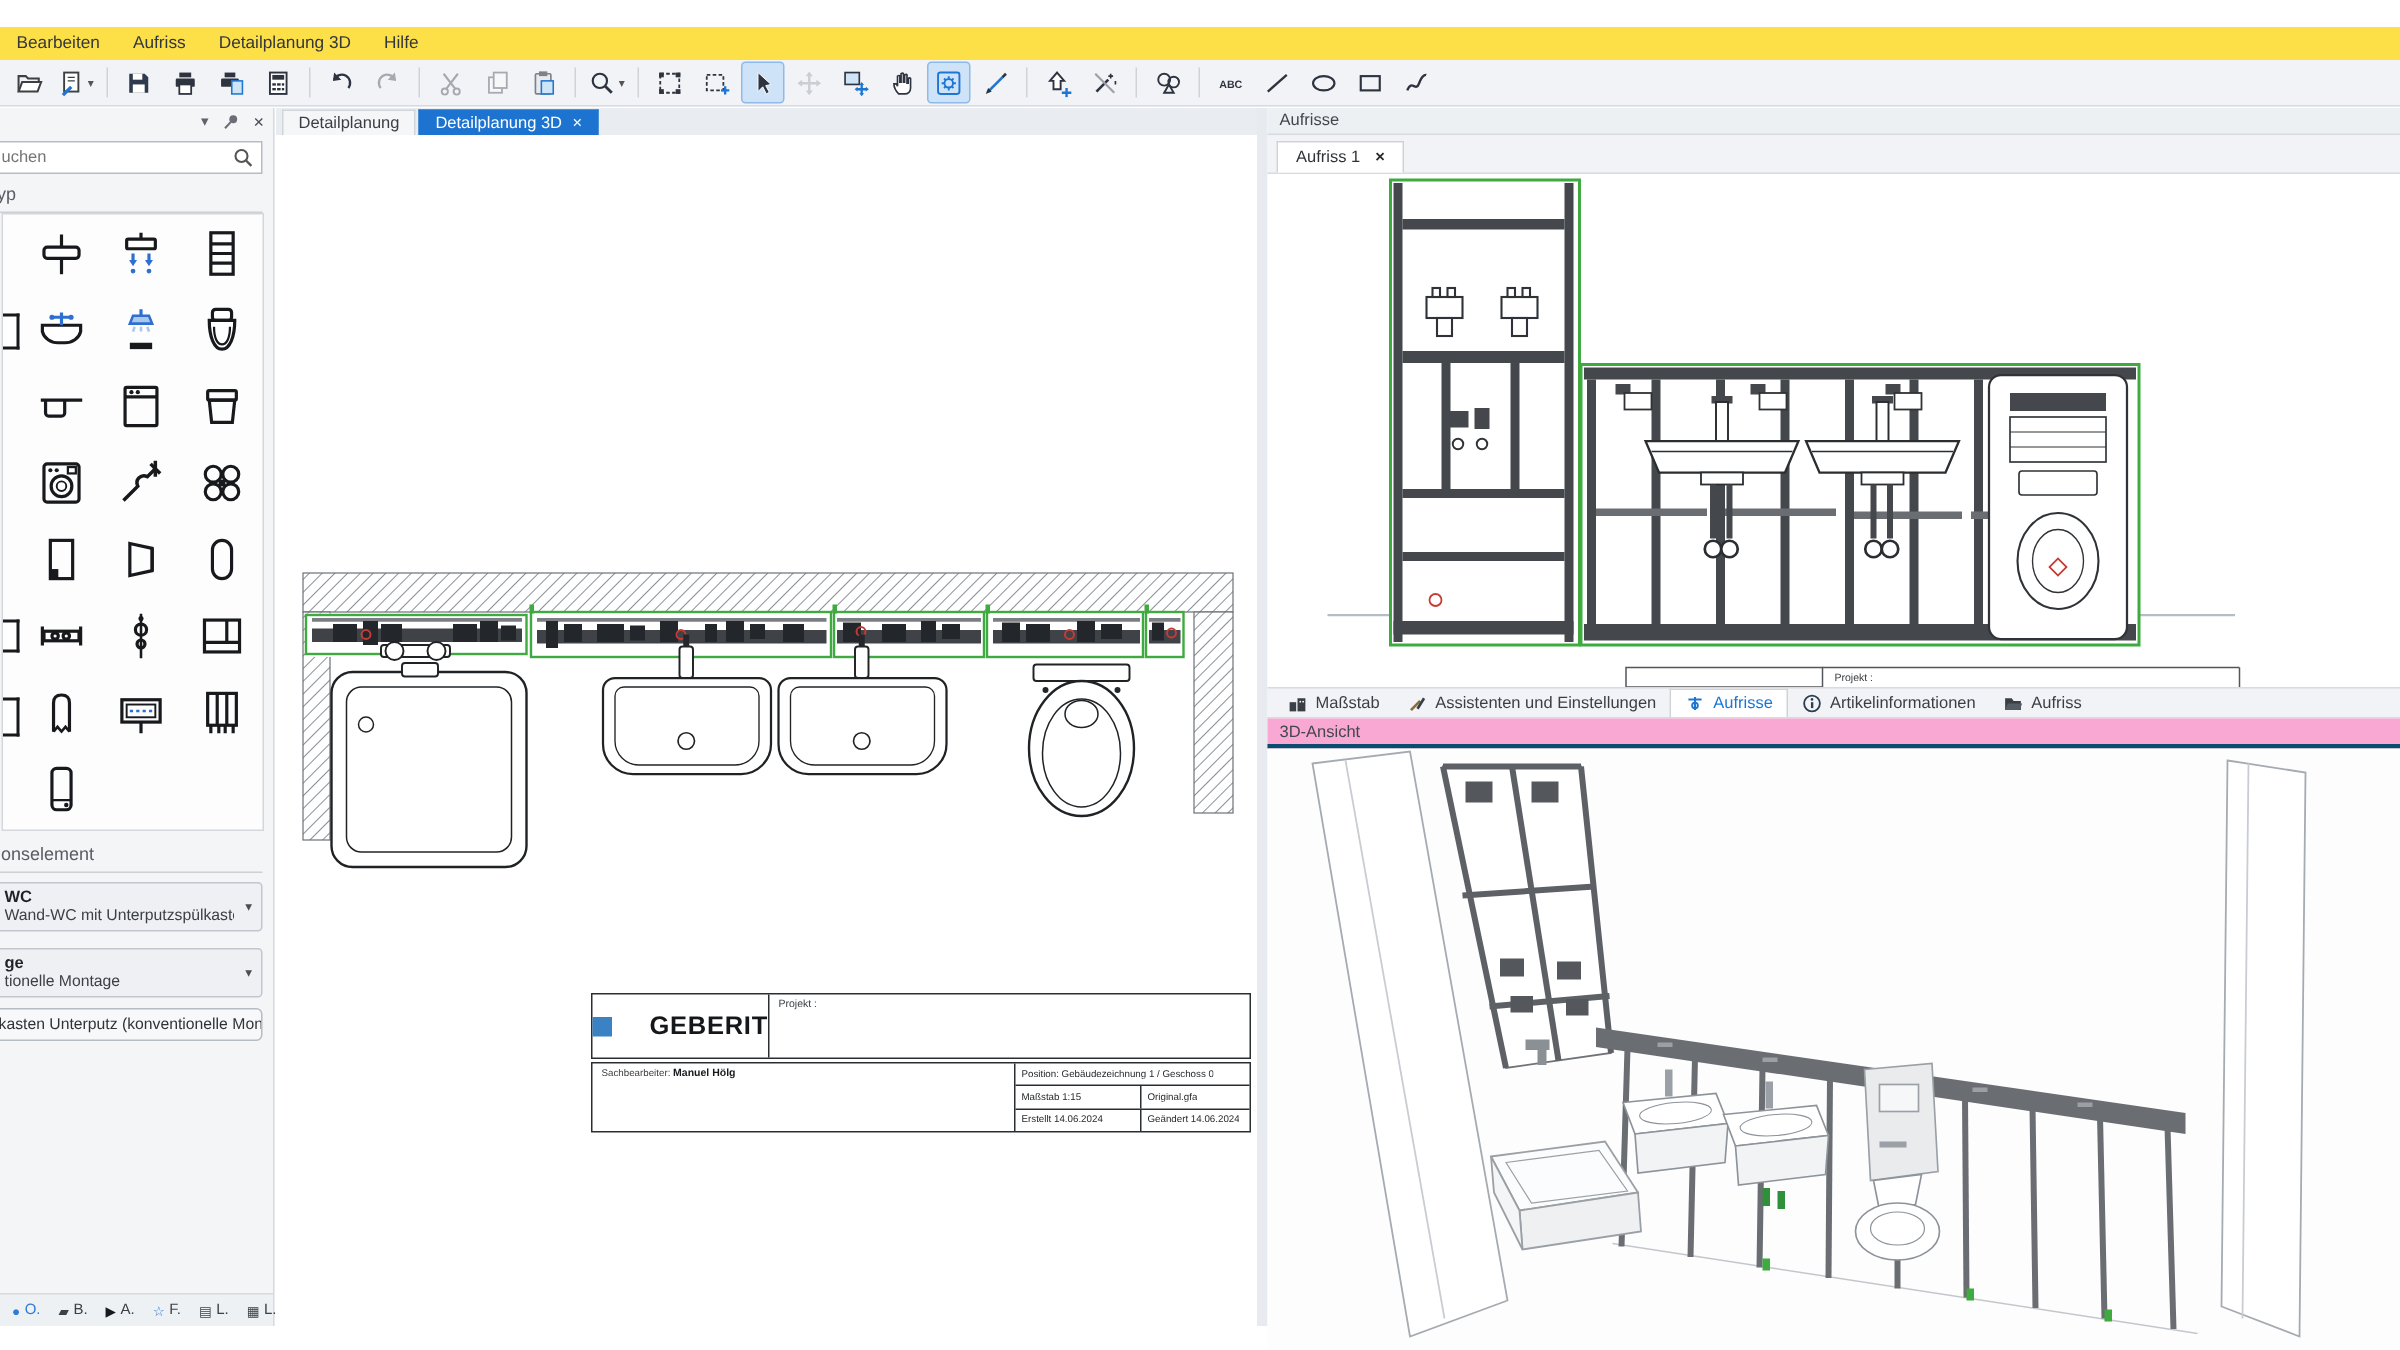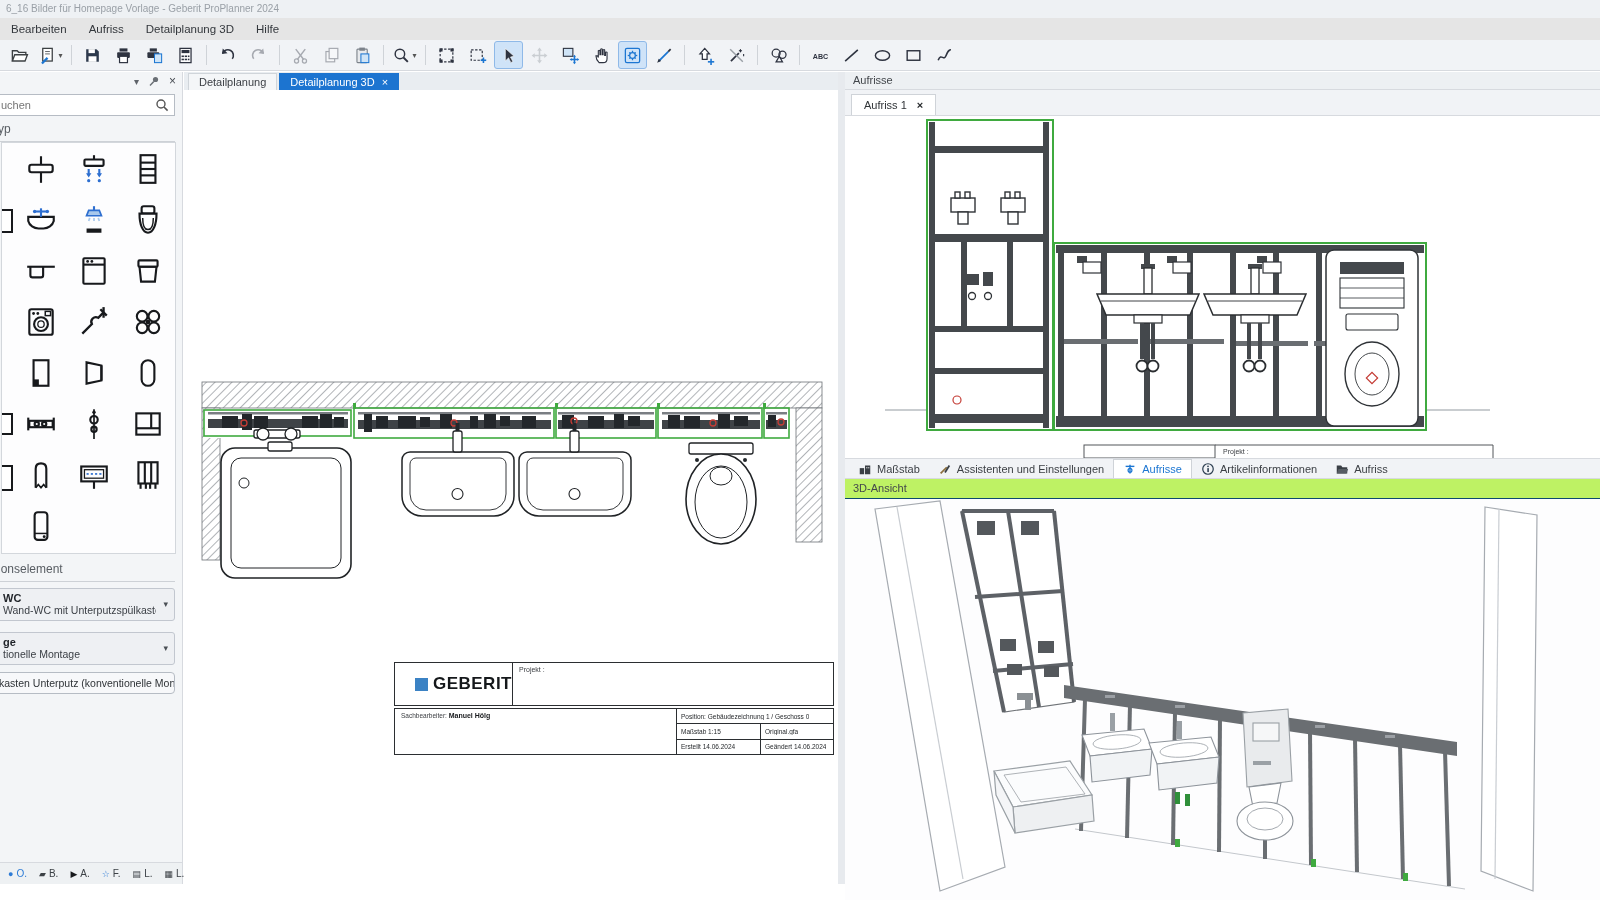--- a/index.html
+++ b/index.html
@@ -1,19 +1,19 @@
 <!DOCTYPE html>
 <html><head>
 <meta charset="utf-8">
 <style>
   html,body{margin:0;padding:0;background:#fff;}
   #app{position:relative;width:1600px;height:900px;background:#fff;font-family:"Liberation Sans",sans-serif;overflow:hidden;-webkit-font-smoothing:antialiased;}
   
   .titlebar{position:absolute;left:0;top:0;width:100%;height:18px;background:#eef1f4;color:#9aa0a7;font-size:10px;line-height:18px;padding-left:6px;box-sizing:border-box;}
-  .menubar{position:absolute;left:0;top:18px;width:100%;height:22px;background:#e5e5e5;display:flex;align-items:center;font-size:11.5px;color:#33373c;}
+  .menubar{position:absolute;left:0;top:18px;width:100%;height:22px;background:#fde047;display:flex;align-items:center;font-size:11.5px;color:#33373c;}
   .menu-item{padding:3px 11px;cursor:default;}
   .toolbar{position:absolute;left:0;top:40px;width:100%;height:31px;background:#f1f3f6;border-bottom:1px solid #d7dadf;display:flex;align-items:center;padding-left:4px;box-sizing:border-box;}
   .tb-btn{min-width:27px;height:26px;display:flex;align-items:center;justify-content:center;border-radius:3px;border:1px solid transparent;margin:0 1px;}
   .tb-btn.active{background:#cfe3f8;border-color:#8fb9e8;}
   .tb-btn.disabled{opacity:.38;}
   .tb-sep{width:1px;height:20px;background:#cfd3d8;margin:0 5px;}
   .ic{width:19px;height:19px;display:block;}
   .caret{font-size:8px;color:#555;margin-left:1px;}
   
   .sidebar{position:absolute;left:0;top:72px;width:183px;height:812px;background:#f3f5f7;border-right:1px solid #d7dadf;box-sizing:border-box;}
@@ -44,51 +44,50 @@
   .canvas{position:absolute;left:184px;top:72px;width:654px;height:812px;}
   .tabstrip{position:absolute;left:0;top:0;right:0;height:18px;background:#e9edf1;display:flex;align-items:flex-end;padding-left:4px;}
   .ctab{font-size:11px;color:#3a3e44;background:#f4f6f8;border:1px solid #d0d5da;border-bottom:none;padding:2px 10px;margin-right:2px;}
   .ctab.active{background:#1c74d0;border-color:#1c74d0;color:#fff;display:flex;gap:7px;align-items:center;}
   .ctab .x{font-size:11px;line-height:1;}
   .canvas-body{position:absolute;left:0;top:18px;right:0;bottom:0;background:#fff;overflow:hidden;}
   .splitter{position:absolute;left:838px;top:72px;width:7px;height:812px;background:#e7eaee;}
   
   .titleblock{position:absolute;left:210px;top:572px;width:440px;height:98px;font-family:"Liberation Sans",sans-serif;}
   .tb-row1{position:absolute;left:0;top:0;width:100%;height:44px;border:1.5px solid #2b2e31;display:flex;box-sizing:border-box;background:#fff;}
-  .logo-cell{width:118px;border-right:1.5px solid #2b2e31;display:flex;align-items:center;justify-content:flex-end;gap:5px;box-sizing:border-box;}
+  .logo-cell{width:118px;border-right:1.5px solid #2b2e31;display:flex;align-items:center;justify-content:space-between;gap:5px;box-sizing:border-box;}
   .logo-sq{width:13px;height:13px;background:#3b82c4;}
   .logo-text{font-size:17px;font-weight:800;letter-spacing:.5px;color:#15181b;}
   .projekt-cell{flex:1;font-size:7px;color:#3a3d41;padding:3px 0 0 6px;}
   .tb-row2{position:absolute;left:0;top:46px;width:100%;height:47px;border:1px solid #2b2e31;display:flex;box-sizing:border-box;background:#fff;}
   .bearb-cell{width:282px;border-right:1px solid #2b2e31;padding:3px 0 0 6px;font-size:6.5px;color:#3a3d41;box-sizing:border-box;}
   .bearb-cell b{font-size:7px;color:#17191c;}
   .tb-table{flex:1;display:flex;flex-direction:column;font-size:6.5px;color:#26292c;}
   .tb-r{flex:1;display:flex;border-bottom:1px solid #2b2e31;align-items:center;}
   .tb-r:last-child{border-bottom:none;}
   .tb-c{padding-left:4px;white-space:nowrap;overflow:hidden;}
   .tb-r.split .tb-c:first-child{width:84px;border-right:1px solid #2b2e31;height:100%;display:flex;align-items:center;box-sizing:border-box;}
   
   .rt-header{position:absolute;left:845px;top:72px;width:755px;height:18px;background:#edf0f3;border-bottom:1px solid #d7dadf;font-size:11px;color:#43474c;padding:2px 0 0 8px;box-sizing:border-box;}
   .rt-tabstrip{position:absolute;left:845px;top:90px;width:755px;height:26px;background:#f1f3f6;border-bottom:1px solid #d7dadf;display:flex;align-items:flex-end;padding-left:6px;box-sizing:border-box;}
   .rt-tab{background:#fff;border:1px solid #cfd3d8;border-bottom:none;font-size:11px;color:#2f3337;padding:4px 12px;display:flex;gap:10px;align-items:center;}
   .rt-tab .x{font-weight:bold;font-size:11px;color:#26292c;}
   .rt-canvas{position:absolute;left:845px;top:116px;width:755px;height:342px;background:#fff;overflow:hidden;}
   .rt-tabs2{position:absolute;left:845px;top:458px;width:755px;height:21px;background:#f1f3f6;border-top:1px solid #d7dadf;border-bottom:1px solid #d7dadf;display:flex;align-items:stretch;padding-left:4px;font-size:11px;color:#3b3f44;box-sizing:border-box;}
   .rtab{display:flex;align-items:center;gap:5px;padding:0 9px;}
   .rtab.active{background:#fff;border:1px solid #cfd3d8;border-bottom:none;color:#1c76d2;}
-  .r3d-header{position:absolute;left:845px;top:479px;width:755px;height:20px;background:#bef264;border-bottom:1px solid #0c4a6e;font-size:11px;color:#43474c;padding:3px 0 0 8px;box-sizing:border-box;}
+  .r3d-header{position:absolute;left:845px;top:479px;width:755px;height:20px;background:#f9a8d4;border-bottom:3px solid #0c4a6e;font-size:11px;color:#43474c;padding:3px 0 0 8px;box-sizing:border-box;}
   .r3d{position:absolute;left:845px;top:499px;width:755px;height:401px;background:#fdfdfe;overflow:hidden;}
   .hidden-defs{position:absolute;width:0;height:0;overflow:hidden;}
 </style>
 </head>
 <body>
 
 <div id="app">
 
-  <div class="titlebar">6_16 Bilder für Homepage Vorlage - Geberit ProPlanner 2024</div>
 
   <div class="menubar">
       <div class="menu-item">Bearbeiten</div>
       <div class="menu-item">Aufriss</div>
       <div class="menu-item">Detailplanung 3D</div>
       <div class="menu-item">Hilfe</div>
     </div>
 
   <div class="toolbar">
       <div class="tb-btn">

